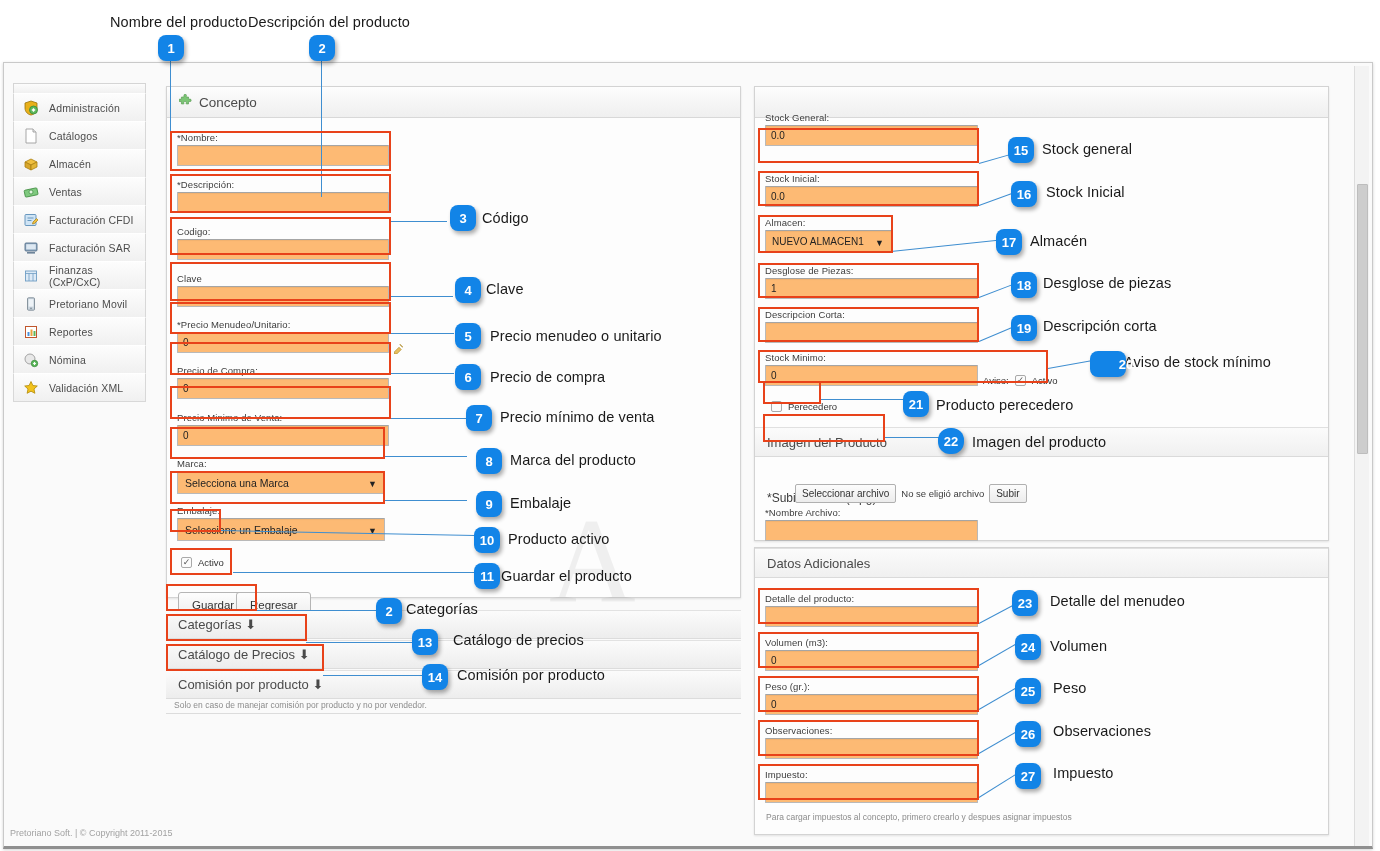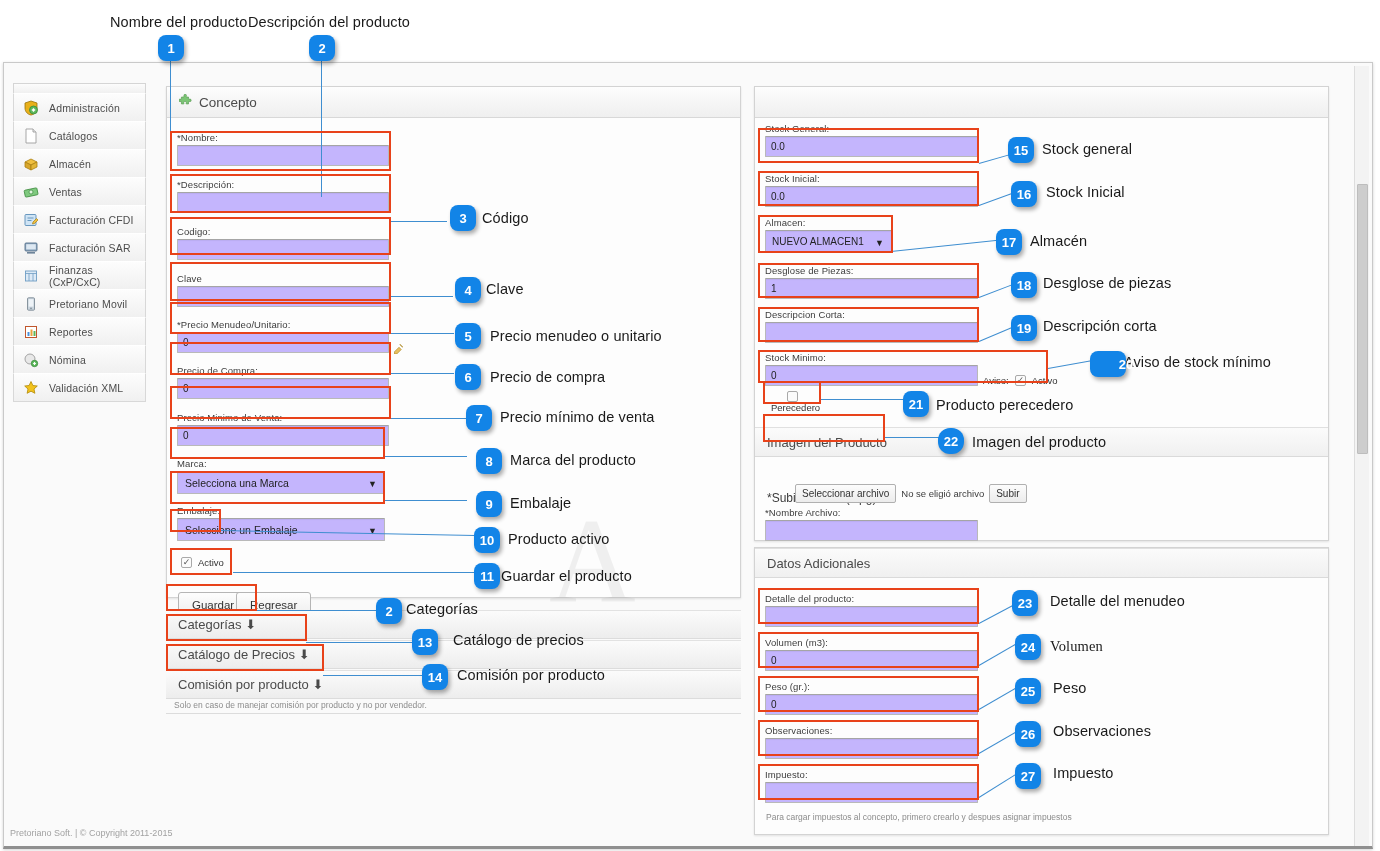--- a/index.html
+++ b/index.html
@@ -137,21 +137,21 @@
   .flabel {
     font-size: 9.5px;
     color: #3c3c3c;
     display: block;
     margin-bottom: 2px;
     letter-spacing: .1px;
   }
   .finput {
     width: 100%;
     height: 21px;
-    background: #c4b5fd;
+    background: #fdba74;
     border: 1px solid #b9b9b9;
     border-top-color: #a5a5a5;
     font-size: 10px;
     color: #222;
     padding: 0 5px;
     font-family: "Liberation Sans", sans-serif;
     border-radius: 1px;
     box-shadow: inset 0 1px 1px rgba(0,0,0,.05);
   }
   .finput::placeholder { color:#9a9a9a; }
@@ -469,21 +469,21 @@
       <span>Comisión por producto ⬇</span>
     </div>
     <div class="hint" style="left:170px; top:637px;">Solo en caso de manejar comisión por producto y no por vendedor.</div>
     <div style="position:absolute; left:162px; top:650px; width:575px; height:1px; background:#dcdcdc;"></div>
 
     <div class="footer-txt" style="left:6px; top:765px;">Pretoriano Soft. | © Copyright 2011-2015</div>
 
     <div class="panel" style="left:750px; top:23px; width:575px; height:455px;">
       <div class="panel-head"></div>
 
-      <div class="fieldwrap" style="left:10px; top:36px; width:213px;">
+      <div class="fieldwrap" style="left:10px; top:25px; width:213px;">
         <label class="flabel">Stock General:</label>
         <input class="finput" value="0.0" style="">
       </div>
 
       <div class="fieldwrap" style="left:10px; top:86px; width:213px;">
         <label class="flabel">Stock Inicial:</label>
         <input class="finput" value="0.0" style="">
       </div>
 
       <div class="fieldwrap" style="left:10px; top:130px; width:127px;">
@@ -507,21 +507,21 @@
       <div class="fieldwrap" style="left:10px; top:265px; width:290px;">
         <label class="flabel">Stock Minimo:</label>
         <input class="finput" style="width: 213px;" value="0">
       </div>
       <div class="chkrow" style="position:absolute; left:228px; top:288px;">
         <span style="margin-right:6px;">Aviso:</span>
         <span class="chkbox">✓</span>
         <span>Activo</span>
       </div>
 
-      <div class="chkrow" style="position:absolute; left:16px; top:304px;flex-direction:column;">
+      <div class="chkrow" style="position:absolute; left:16px; top:314px;">
         <span class="chkbox"></span>
         <span>Perecedero</span>
       </div>
 
       <div class="section-bar" style="left:0px; top:340px; width:573px;">
         <span>Imagen del Producto</span>
       </div>
       <div style="position:absolute; left:12px; top:376px; font-size:12px; color:#3c3c3c;margin-top:28px;">*Subir Archivo (.Jpg)</div>
       <div style="position:absolute; left:40px; top:397px; display:flex; align-items:center; gap:5px;">
         <button class="btn-sm">Seleccionar archivo</button>
@@ -672,21 +672,21 @@
   <div class="leader" style="left:885px; top:437px; width:55px;"></div>
   <div class="badge" style="left:938px; top:428px;border-radius:12px;">22</div>
   <div class="ann-label" style="left:972px; top:434px;">Imagen del producto</div>
 
   <div class="leader" style="left:979px; top:623px; width:40px; transform:rotate(-28deg);"></div>
   <div class="badge" style="left:1012px; top:590px;">23</div>
   <div class="ann-label" style="left:1050px; top:593px;">Detalle del menudeo</div>
 
   <div class="leader" style="left:979px; top:665px; width:45px; transform:rotate(-30deg);"></div>
   <div class="badge" style="left:1015px; top:634px;">24</div>
-  <div class="ann-label" style="left:1050px; top:638px;font-family:Liberation Serif, serif;">Volumen</div>
+  <div class="ann-label" style="left:1050px; top:638px;">Volumen</div>
 
   <div class="leader" style="left:979px; top:709px; width:45px; transform:rotate(-30deg);"></div>
   <div class="badge" style="left:1015px; top:678px;">25</div>
   <div class="ann-label" style="left:1053px; top:680px;">Peso</div>
 
   <div class="leader" style="left:979px; top:753px; width:45px; transform:rotate(-30deg);"></div>
   <div class="badge" style="left:1015px; top:721px;">26</div>
   <div class="ann-label" style="left:1053px; top:723px;">Observaciones</div>
 
   <div class="leader" style="left:979px; top:797px; width:45px; transform:rotate(-32deg);"></div>

